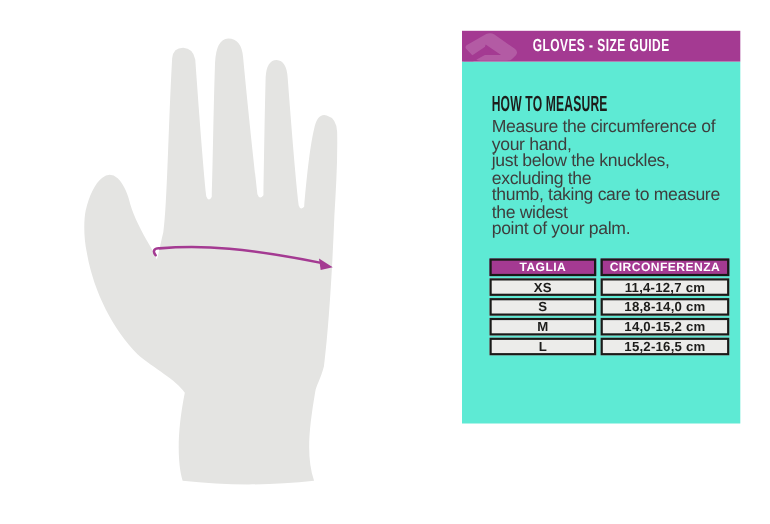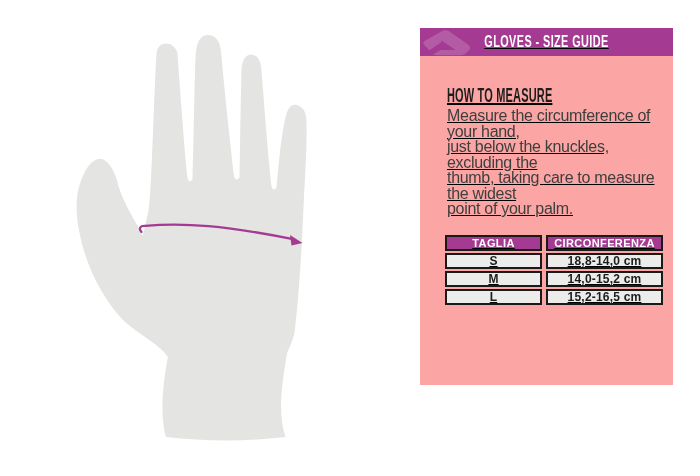--- a/index.html
+++ b/index.html
@@ -2,32 +2,32 @@
 <html><head>
 <meta charset="utf-8">
 <style>
   html,body { margin:0; padding:0; background:#ffffff; }
   .canvas {
     position:relative; width:700px; height:476px; background:#ffffff;
     font-family:"Liberation Sans", sans-serif; overflow:hidden;
   }
   .hand-svg { position:absolute; left:0; top:0; }
 
-  .panel { position:absolute; left:420px; top:28px; width:253px;text-decoration:underline; }
+  .panel { position:absolute; left:420px; top:28px; width:253px; }
   .bar {
     position:relative; height:28px; background:#a43a92;
     display:flex; align-items:center; justify-content:center;
   }
   .bar-logo { position:absolute; left:1px; top:0; }
   .bar-title {
     color:#ffffff; font-weight:bold; font-size:16px; letter-spacing:.6px;
     white-space:nowrap; transform:scaleX(.68);
   }
   .content {
-    background:#fca5a5; height:329px; box-sizing:border-box;
+    background:#5eead4; height:329px; box-sizing:border-box;
     padding:29px 20px 0 27px;
   }
   .htm-heading {
     margin:0; font-size:20px; line-height:20px; font-weight:bold; color:#1d1d1b;
     white-space:nowrap; transform:scaleX(.55); transform-origin:left center;
     letter-spacing:.3px;
   }
   .htm-body {
     margin:3px 0 0 0; width:218px; font-size:16px; line-height:15.5px;
     color:#3e3e3d; letter-spacing:-.3px; white-space:pre-line;
@@ -125,20 +125,24 @@
             <col class="col-circ">
           </colgroup>
         <thead>
           <tr>
             <th>TAGLIA</th>
             <th>CIRCONFERENZA</th>
           </tr>
         </thead>
         <tbody>
           <tr>
+            <td>XS</td>
+            <td>11,4-12,7 cm</td>
+          </tr>
+          <tr>
             <td>S</td>
             <td>18,8-14,0 cm</td>
           </tr>
           <tr>
             <td>M</td>
             <td>14,0-15,2 cm</td>
           </tr>
           <tr>
             <td>L</td>
             <td>15,2-16,5 cm</td>

